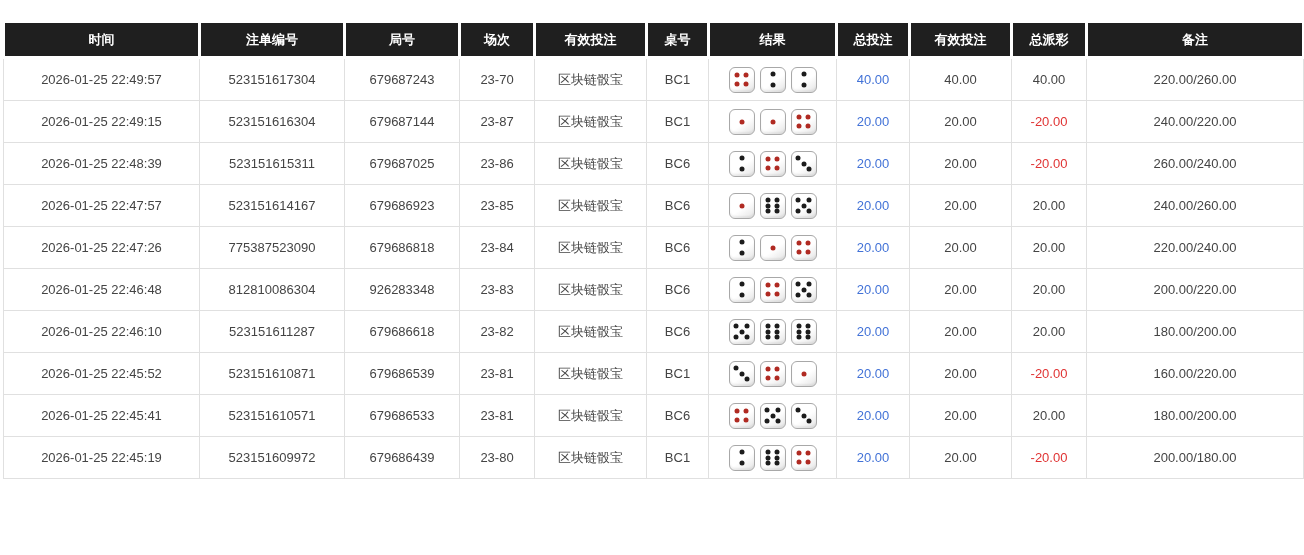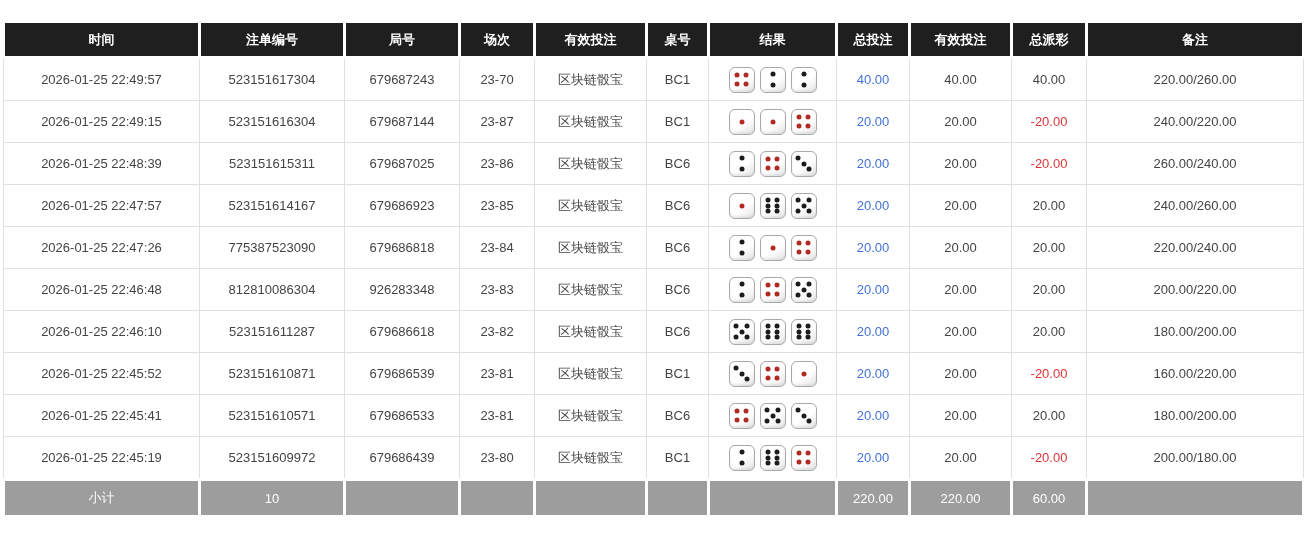--- a/index.html
+++ b/index.html
@@ -470,28 +470,15 @@
     </td>
     <td>
       <span class="amt-link">20.00</span>
     </td>
     <td>20.00</td>
     <td class="neg">-20.00</td>
     <td>200.00/180.00</td>
   </tr>
 </tbody>
     <tfoot>
-      <tr>
-        <td>小计</td>
-        <td>10</td>
-        <td></td>
-        <td></td>
-        <td></td>
-        <td></td>
-        <td></td>
-        <td>220.00</td>
-        <td>220.00</td>
-        <td>60.00</td>
-        <td></td>
-      </tr>
     </tfoot>
   </table>
 </div>
 
 </body></html>

